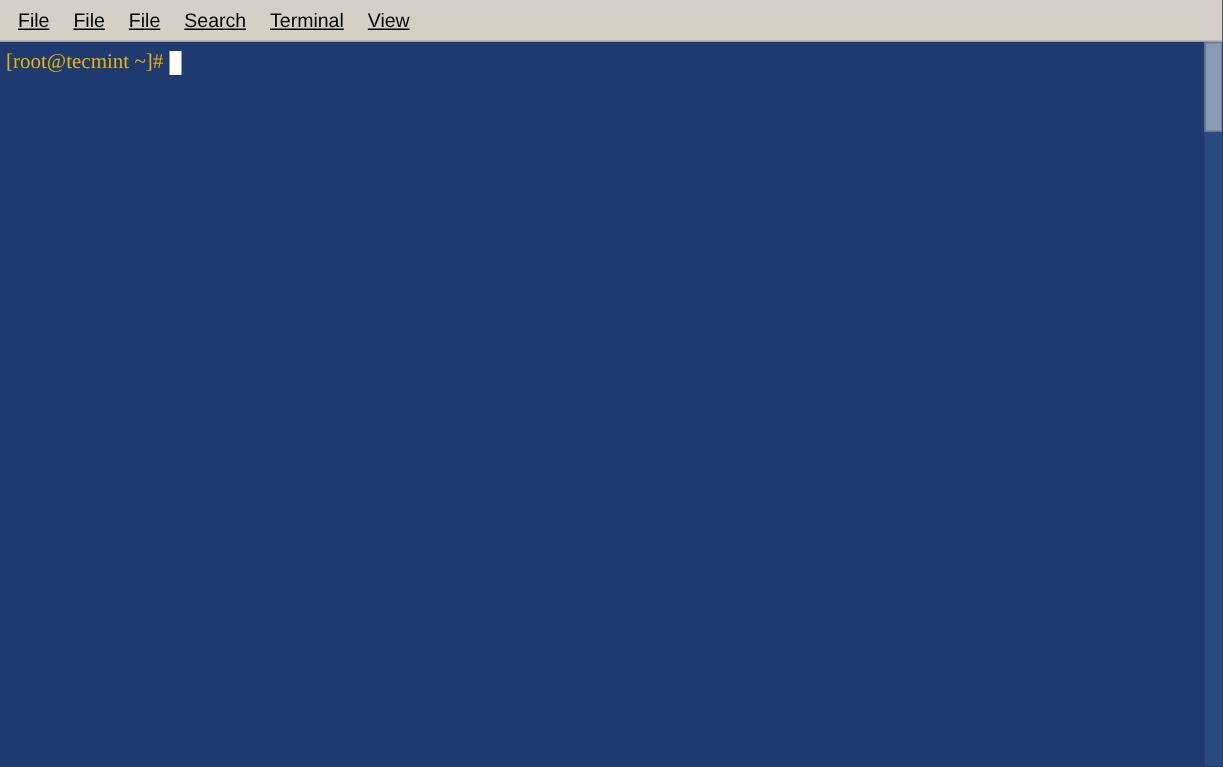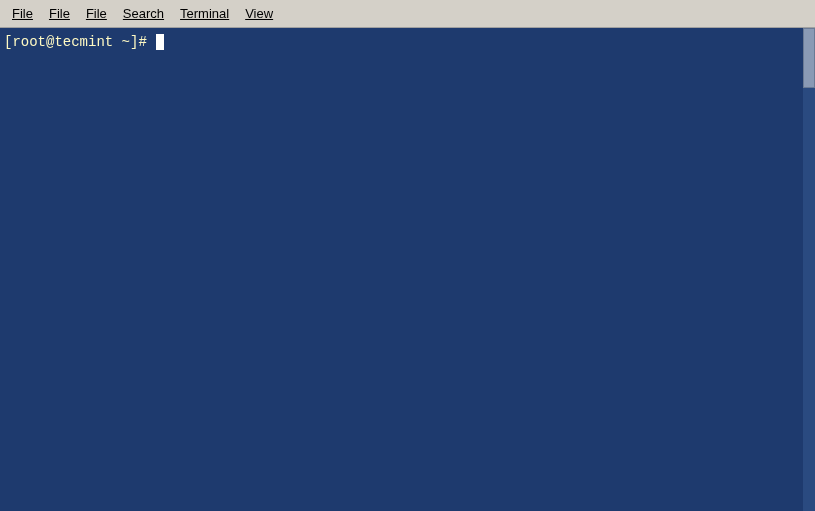--- a/index.html
+++ b/index.html
@@ -36,23 +36,23 @@
       color: #000;
       cursor: pointer;
       border-radius: 2px;
       user-select: none;
     }
 
     #terminal-body {
       flex: 1;
       background: #1e3a6e;
       padding: 6px 4px;
-      color: #fef9c3;
+      color: #eab308;
       font-size: 14px;
-      font-family: Liberation Mono, monospace;
+      font-family: Liberation Serif, serif;
       position: relative;
       overflow: hidden;
     }
 
     #prompt-line {
       display: flex;
       align-items: center;
       white-space: pre;
     }
 

